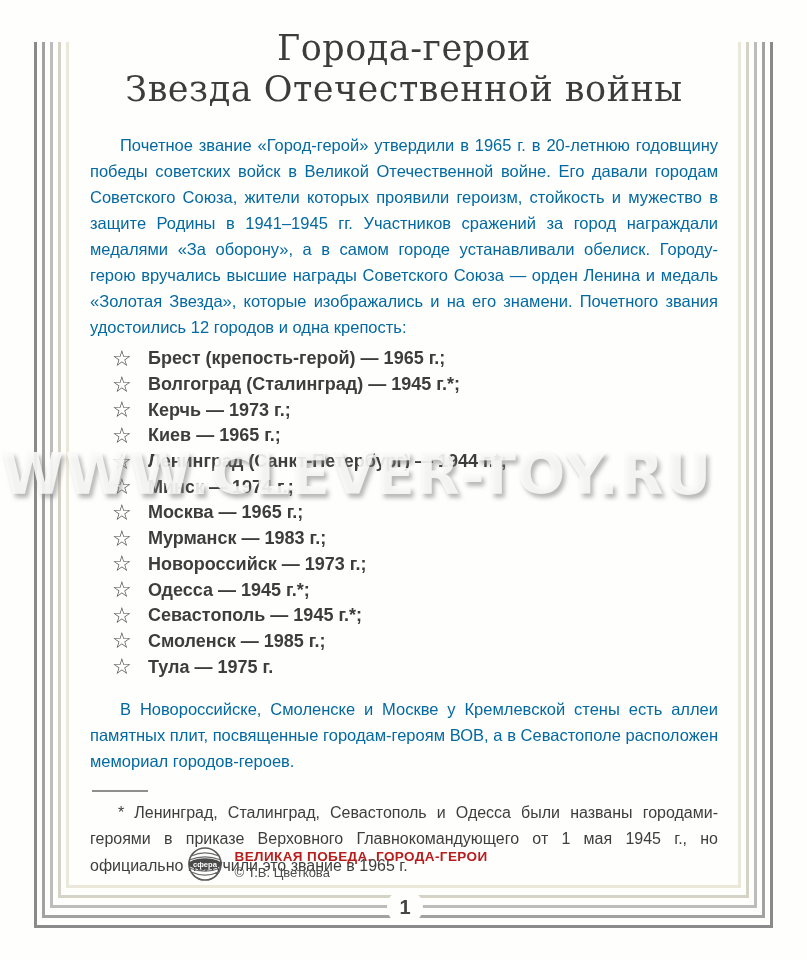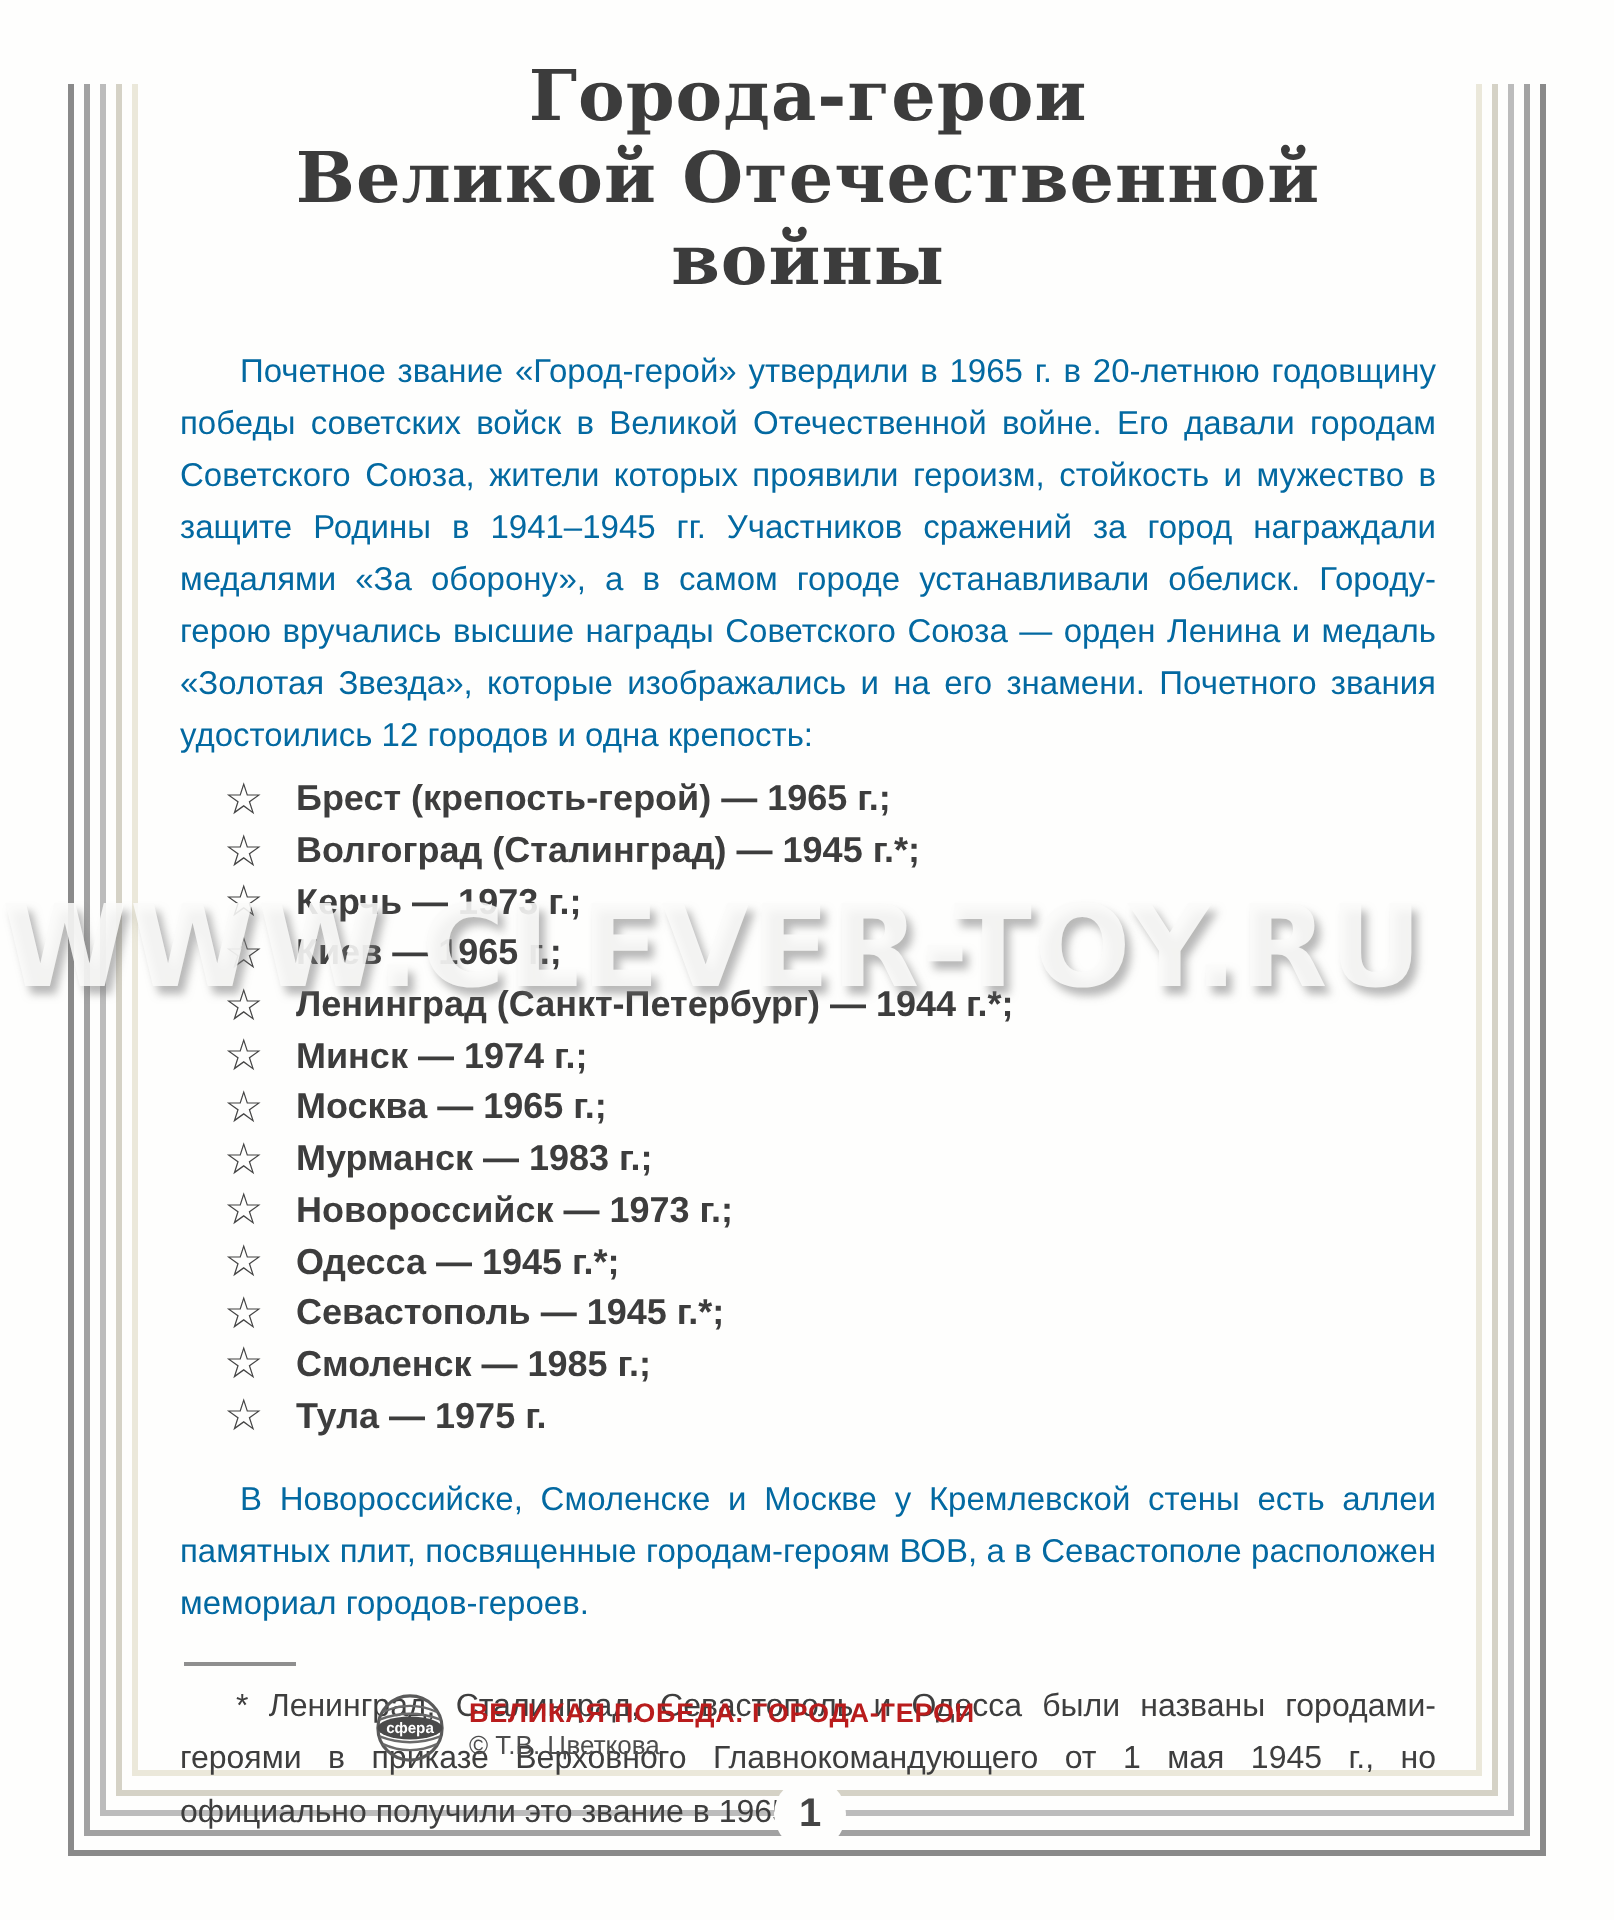--- a/index.html
+++ b/index.html
@@ -13,21 +13,21 @@
   .frame{position:absolute;top:42px;border-style:solid;border-top:none;border-width:0 3px 3px 3px;pointer-events:none;}
   .frame-0{left:34px;right:34px;bottom:32px;border-color:#8a8a8a;}
   .frame-1{left:42px;right:42px;bottom:42px;border-color:#a2a2a2;}
   .frame-2{left:50px;right:50px;bottom:52px;border-color:#bcbcbc;}
   .frame-3{left:58px;right:58px;bottom:62px;border-color:#d5d2c6;}
   .frame-4{left:66px;right:66px;bottom:72px;border-color:#ebe8da;}
 
   
   .content{position:absolute;left:90px;top:28px;width:628px;}
   .title{
-    font-family:"DejaVu Serif", serif;font-weight:bold;
+    font-family:"DejaVu Serif", serif;font-weight:normal;
     font-size:35px;line-height:41px;text-align:center;color:#3c3c3c;
     letter-spacing:.5px;margin:0;
   }
   .para{
     margin:0;margin-top:22px;
     font-size:16.5px;line-height:26px;text-align:justify;text-indent:30px;
     color:#0369a1;
   }
   .para-2{margin-top:16px;}
   
@@ -82,21 +82,21 @@
 
 <div class="frame frame-0"></div>
 <div class="frame frame-1"></div>
 <div class="frame frame-2"></div>
 <div class="frame frame-3"></div>
 <div class="frame frame-4"></div>
 
 <div class="content">
   <h1 class="title">
     <span>Города-герои</span><br>
-    <span>Великой Отечественной войны</span>
+    <span>Звезда Отечественной войны</span>
   </h1>
 
   <p class="para">Почетное звание «Город-герой» утвердили в 1965 г. в 20-летнюю годовщину победы советских войск в Великой Отечественной войне. Его давали городам Советского Союза, жители которых проявили героизм, стойкость и мужество в защите Родины в 1941–1945 гг. Участников сражений за город награждали медалями «За оборону», а в самом городе устанавливали обелиск. Городу-герою вручались высшие награды Советского Союза — орден Ленина и медаль «Золотая Звезда», которые изображались и на его знамени. Почетного звания удостоились 12 городов и одна крепость:</p>
 
   <ul class="cities">
     <li>
         <span class="star">☆</span>
         <span class="city-text">Брест (крепость-герой) — 1965 г.;</span>
       </li>
     <li>

